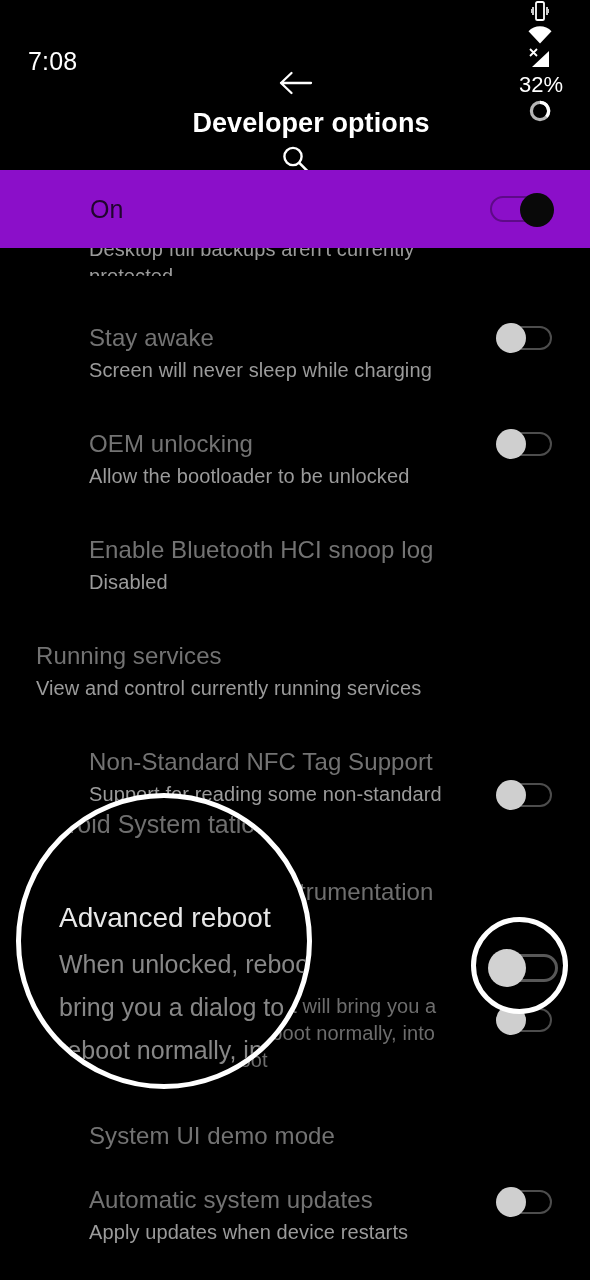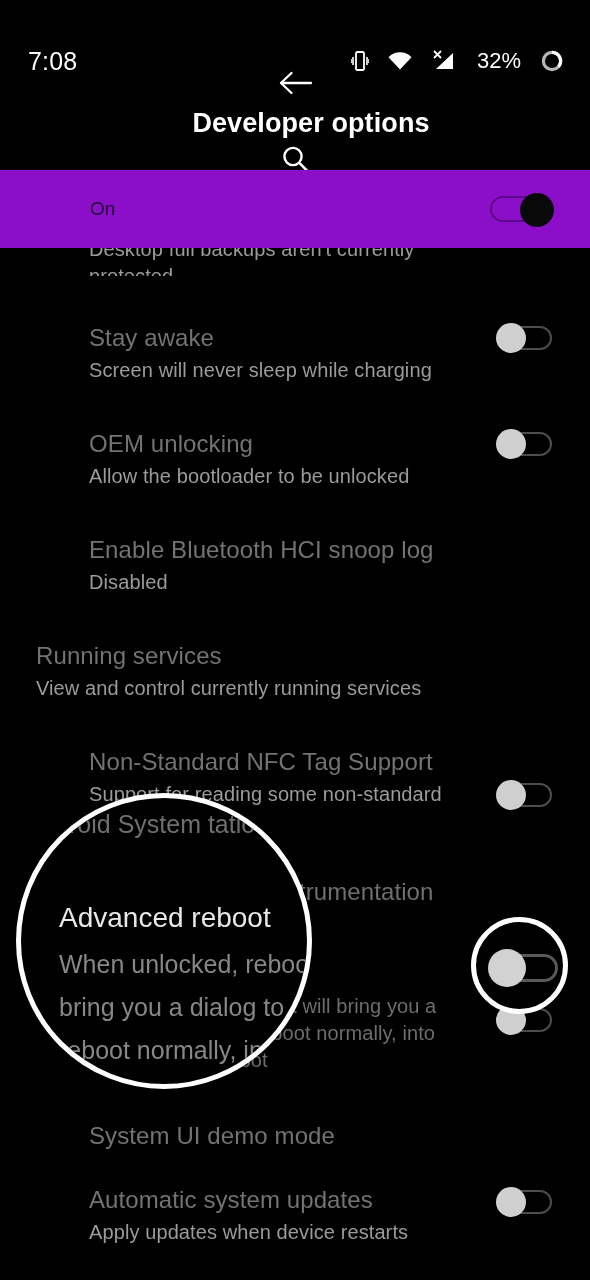--- a/index.html
+++ b/index.html
@@ -28,21 +28,22 @@
   }
   .status-time {
     font-size: 25px;
     font-weight: 400;
     letter-spacing: 0.2px;
     color: #ffffff;
   }
   .status-icons {
     display: flex;
     align-items: center;
-    gap: 18px;
+    gap: 1px;
+    flex-direction: column;
   }
   .status-icons svg { display: block; }
   .status-battery-text {
     font-size: 22px;
     font-weight: 400;
     color: #ffffff;
     margin-left: 2px;
     margin-right: 1px;
   }
 
@@ -79,21 +80,21 @@
   .master-banner {
     position: absolute;
     top: 170px; left: 0;
     width: 590px; height: 78px;
     background: #8B0FC9;
     display: flex;
     align-items: center;
     padding: 0 38px 0 90px;
   }
   .master-label {
-    font-size: 19px;
+    font-size: 25px;
     color: #20052e;
     font-weight: 400;
   }
   .master-spacer { flex: 1 1 auto; }
   .switch-on {
     position: relative;
     width: 62px; height: 32px;
   }
   .switch-on .track {
     position: absolute;

